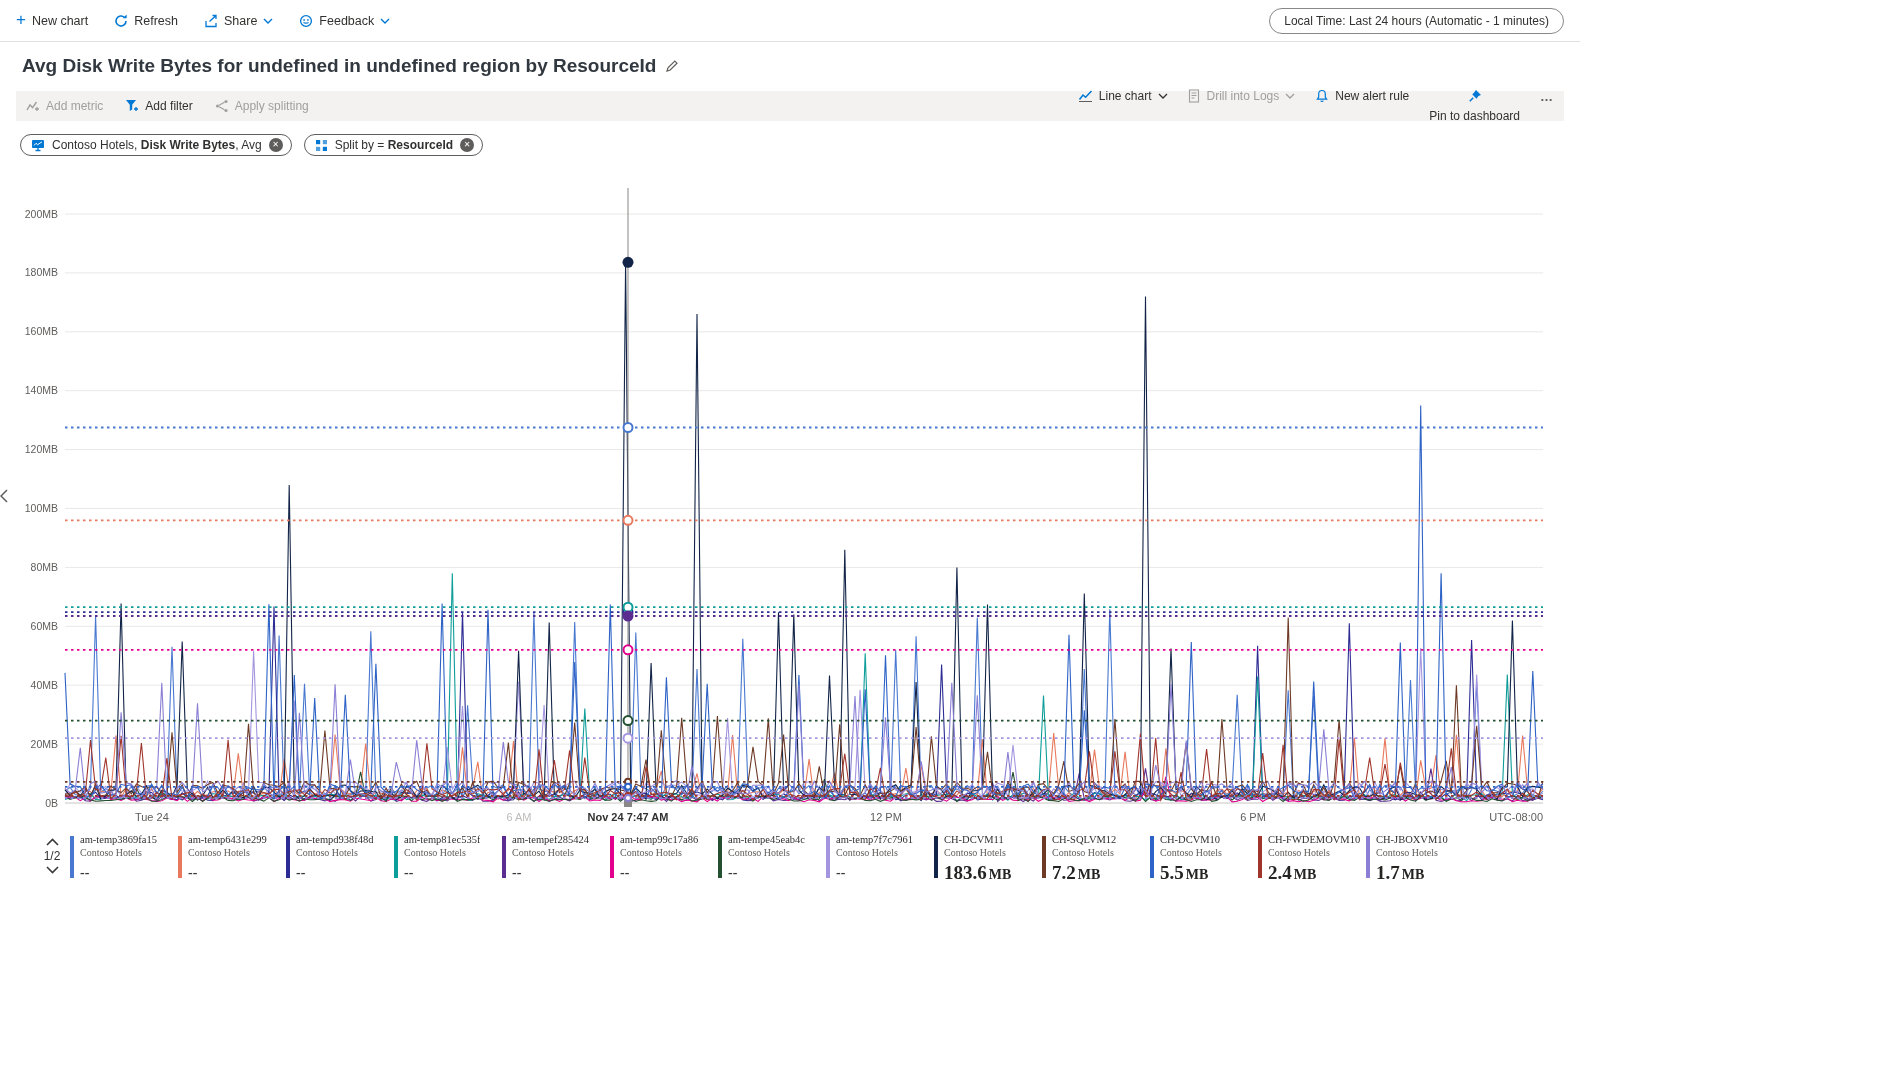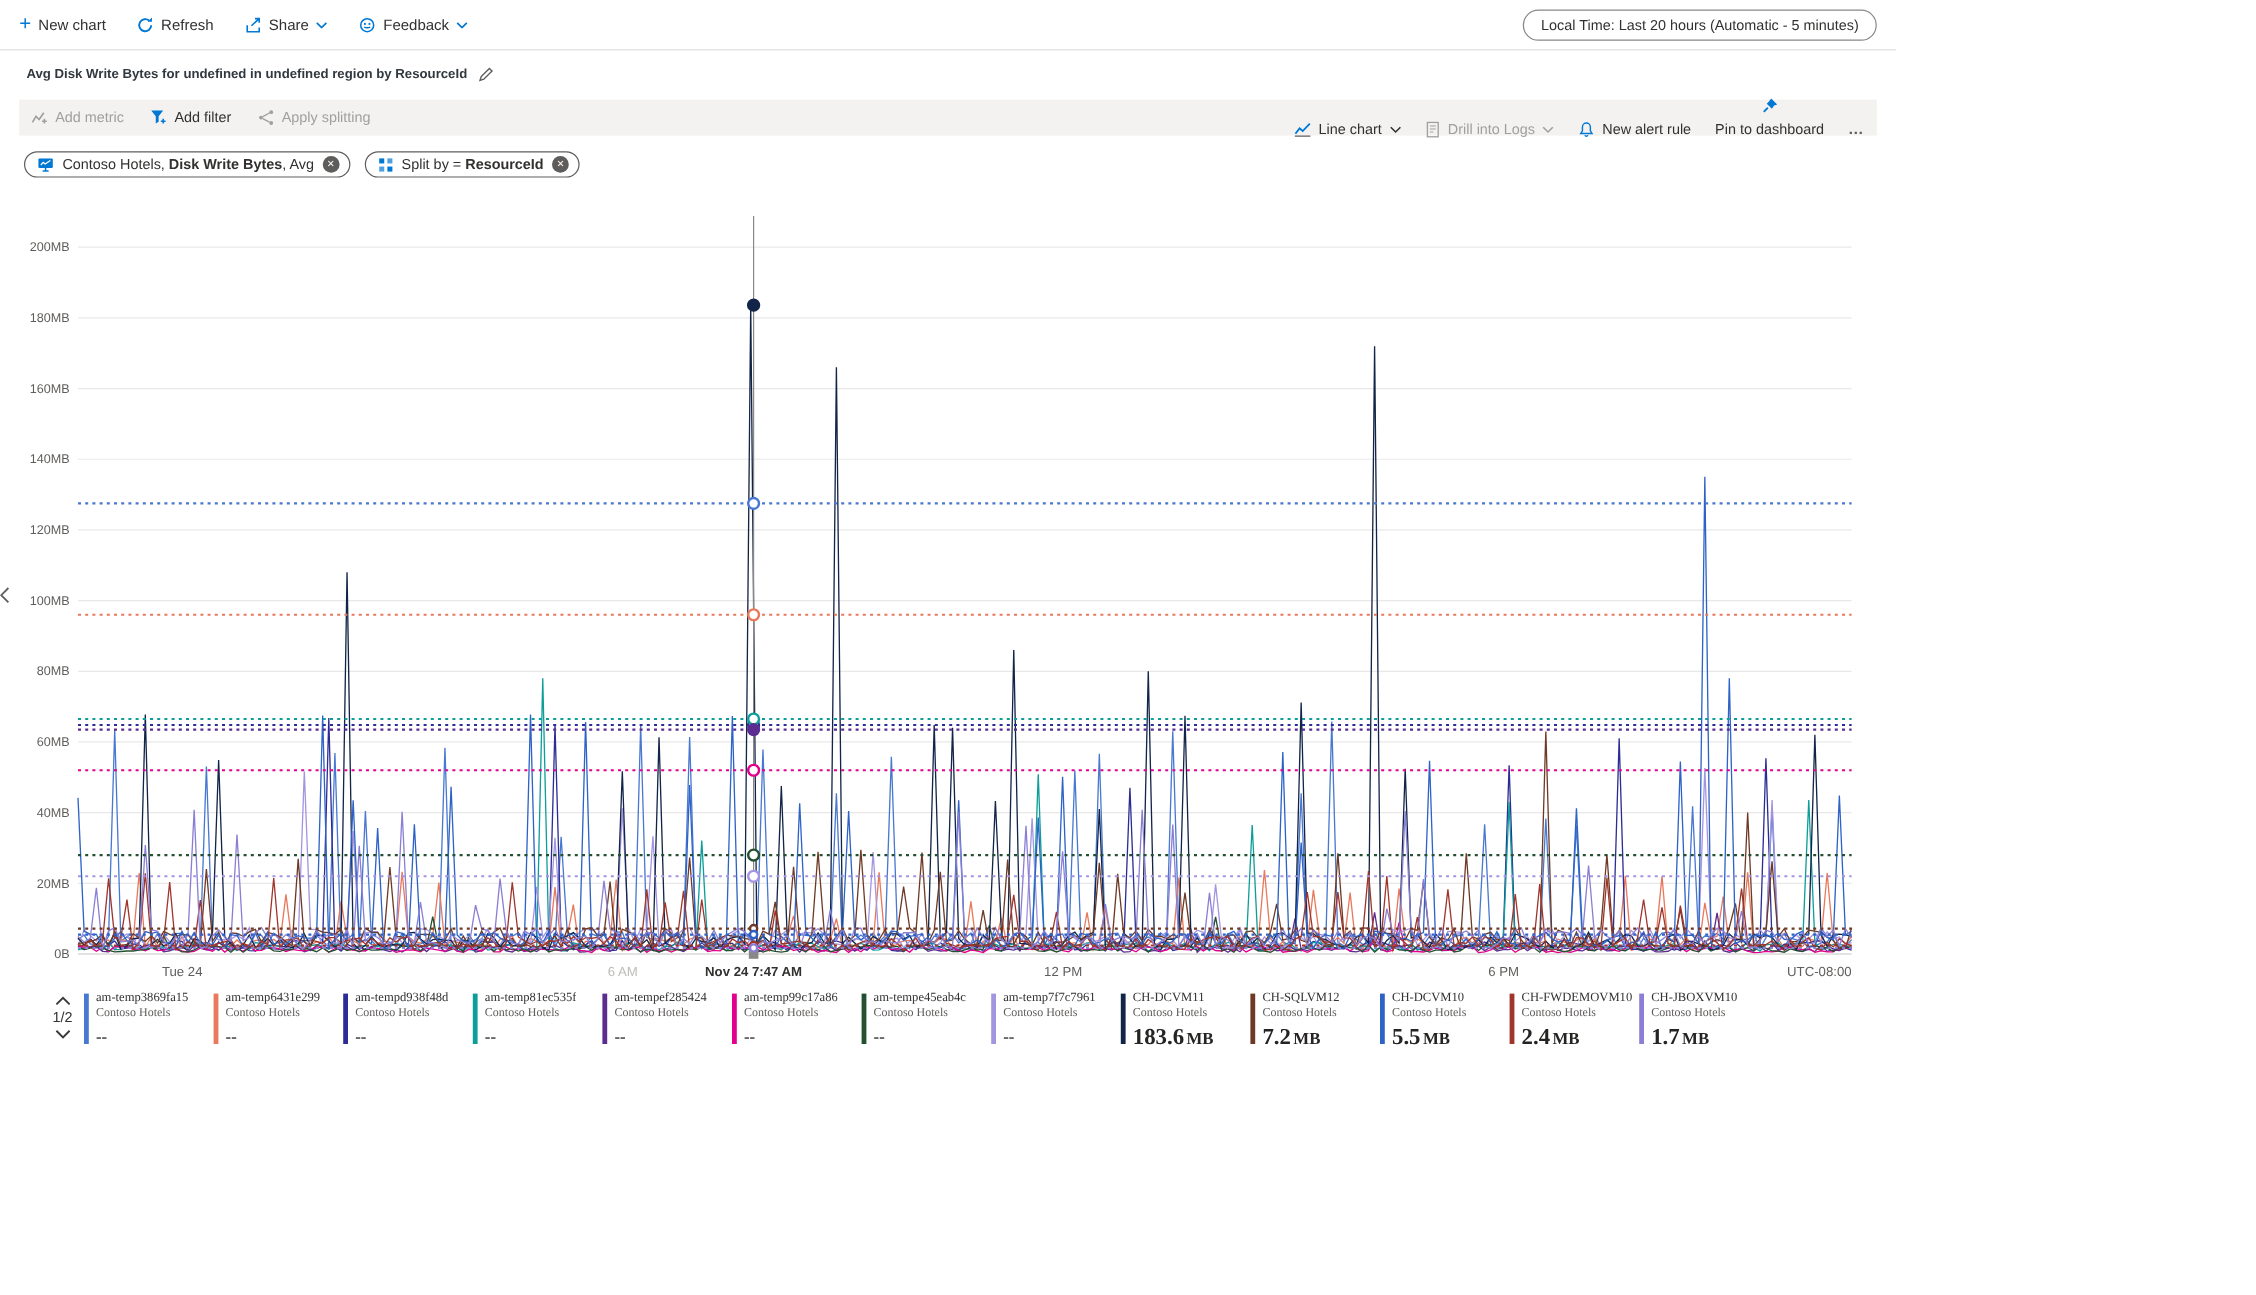--- a/index.html
+++ b/index.html
@@ -8,26 +8,26 @@
     font-family:"Liberation Sans","DejaVu Sans",sans-serif;color:#323130;
   }
   .content{width:1580px;position:relative;}
   
   .topbar{display:flex;align-items:center;height:42px;padding:0 16px;border-bottom:1px solid #e1dfdd;box-sizing:border-box;}
   .tb-btn{display:flex;align-items:center;gap:6px;font-size:12.5px;color:#323130;margin-right:26px;cursor:pointer;white-space:nowrap;}
   .plus-icon{color:#0078d4;font-size:17px;font-weight:400;line-height:1;margin-top:-2px;}
   .time-pill{margin-left:auto;border:1px solid #8a8886;border-radius:15px;padding:5px 14px;font-size:12px;color:#323130;cursor:pointer;white-space:nowrap;}
   
   .title-row{display:flex;align-items:center;gap:9px;margin:13px 0 0 22px;}
-  .title{font-size:11px;font-weight:700;color:#32383f;}
+  .title{font-size:19px;font-weight:700;color:#32383f;}
   
   .chart-toolbar{margin:14px 16px 0 16px;height:30px;background:#f3f2f1;display:flex;align-items:center;padding:0 10px;box-sizing:border-box;font-size:12px;}
   .ct-item{display:flex;align-items:center;gap:6px;margin-right:22px;cursor:pointer;white-space:nowrap;}
   .ct-item.disabled{color:#a19f9d;cursor:default;}
-  .ct-right{margin-left:auto;display:flex;align-items:flex-end;gap:20px;}
+  .ct-right{margin-left:auto;display:flex;align-items:flex-start;gap:20px;}
   .ellipsis{font-weight:700;color:#605e5c;letter-spacing:1px;font-size:13px;cursor:pointer;}
   
   .pills-row{display:flex;gap:12px;margin:13px 0 0 20px;}
   .pill{display:inline-flex;align-items:center;gap:7px;border:1px solid #605e5c;border-radius:13px;padding:3px 8px 3px 10px;font-size:12px;cursor:pointer;background:#fff;}
   .pill b{font-weight:700;}
   .pill-x{width:14px;height:14px;border-radius:50%;background:#5f5d5b;color:#fff;font-size:8px;line-height:14px;text-align:center;cursor:pointer;flex:0 0 auto;}
   
   .chart-wrap{position:relative;margin-top:24px;width:1566px;height:652px;}
   .chart-wrap svg{position:absolute;left:0;top:0;}
   svg text{font-family:"Liberation Sans","DejaVu Sans",sans-serif;}
@@ -79,21 +79,21 @@
         <circle cx="7" cy="7" r="5.4" fill="none" stroke="#0078d4" stroke-width="1.3"></circle>
         <circle cx="5.1" cy="5.9" r="0.85" fill="#0078d4"></circle>
         <circle cx="8.9" cy="5.9" r="0.85" fill="#0078d4"></circle>
         <path d="M4.5 8.4c.8 1 4.2 1 5 0" fill="none" stroke="#0078d4" stroke-width="1.2"></path>
       </svg>
       <span>Feedback</span>
       <svg width="10" height="6" viewBox="0 0 10 6">
           <path d="M1 1l4 4 4-4" fill="none" stroke="#0078d4" stroke-width="1.4"></path>
         </svg>
     </div>
-    <div class="time-pill">Local Time: Last 20 hours (Automatic - 5 minutes)</div>
+    <div class="time-pill">Local Time: Last 24 hours (Automatic - 1 minutes)</div>
   </div>
 
   <div class="title-row">
     <span class="title">Avg Disk Write Bytes for undefined in undefined region by ResourceId</span>
     <svg width="14" height="14" viewBox="0 0 14 14" style="cursor:pointer;">
       <path d="M2 12l1-3.2 6.8-6.8 2.2 2.2L5.2 11 2 12z" fill="none" stroke="#605e5c" stroke-width="1.2"></path>
     </svg>
   </div>
 
   <div class="chart-toolbar">

